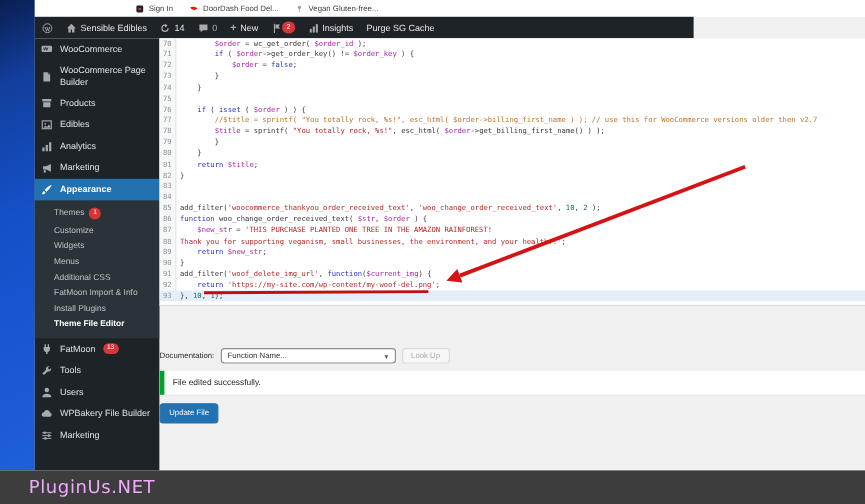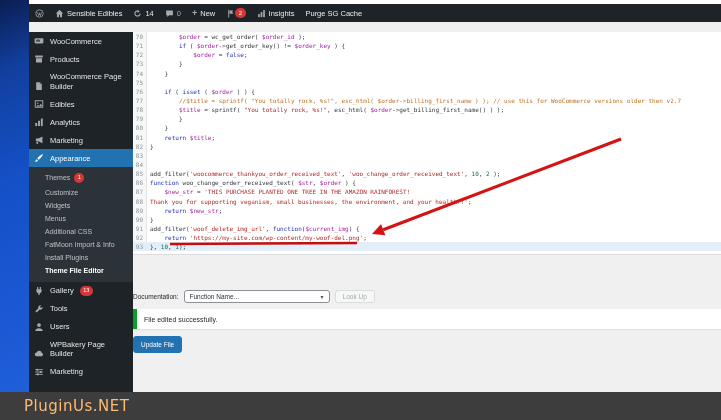--- a/index.html
+++ b/index.html
@@ -12,36 +12,36 @@
     background:linear-gradient(155deg,#0a1e52 0%,#123f9e 18%,#1450c6 45%,#1a57d2 75%,#1f5fd8 100%); }
 
   
   .bookmarks { position:absolute; left:29px; top:0; width:692px; height:14px; background:#ffffff;
     display:flex; align-items:center; padding-left:84px; gap:14px; }
   .bm-item { display:flex; align-items:center; gap:4px; font-size:6.5px; color:#3c4043; }
   .bm-ico { width:7px; height:7px; display:inline-flex; }
   .bm-ico svg { width:100%; height:100%; }
 
   
-  .adminbar { position:absolute; left:29px; top:4px; width:692px; height:18px; background:#1d2327;
+  .adminbar { position:absolute; left:29px; top:14px; width:549px; height:18px; background:#1d2327;
     display:flex; align-items:center; padding:0 6px; gap:11px; color:#e8eaec; font-size:7.5px; }
   .ab-item { display:flex; align-items:center; gap:3px; white-space:nowrap; }
   .ab-ico { width:9px; height:9px; display:inline-flex; color:#a7aaad; }
   .ab-ico svg { width:100%; height:100%; }
   .ab-badge { background:#d63638; color:#fff; font-size:6px; line-height:1;
     border-radius:7px; padding:2px 3.5px; margin-left:-3px; }
   .ab-plus { color:#a7aaad; font-size:9px; line-height:1; font-weight:bold; }
 
   
   .sidebar { position:absolute; left:29px; top:32px; width:104px; height:360px; background:#1d2327; color:#f0f0f1; }
-  .menu-item { position:relative; display:flex; align-items:flex-end; gap:6px; padding:4px 6px 4px 5px;
+  .menu-item { position:relative; display:flex; align-items:center; gap:6px; padding:4px 6px 4px 5px;
     font-size:7.5px; line-height:9.5px; color:#e2e4e7; cursor:pointer; }
   .mi-ico { width:10px; height:10px; flex:0 0 auto; color:#a7aaad; display:inline-flex; margin-top:0; }
   .mi-ico svg { width:100%; height:100%; }
-  .menu-item.active { background:#2271b1; color:#fff; }
+  .menu-item.active { background:#2271b1; color:#fff;font-weight:bold; }
   .menu-item.active .mi-ico { color:#fff; }
   .menu-item.active::after { content:''; position:absolute; right:-5px; top:50%; margin-top:-5px;
     border-top:5px solid transparent; border-bottom:5px solid transparent; border-left:5px solid #2271b1; }
   .submenu { background:#2c3338; padding:3px 0 5px; }
   .submenu-item { padding:3px 4px 3px 16px; font-size:7px; color:#bdc2c7; cursor:pointer; display:flex; align-items:center; gap:4px; }
   .submenu-item.current { color:#fff; font-weight:bold; }
   .badge { background:#d63638; color:#fff; font-size:5.5px; line-height:1; border-radius:8px;
     padding:2px 3.5px; min-width:4px; text-align:center; }
 
   
@@ -78,21 +78,21 @@
     border-left:4px solid #00a32a; box-shadow:0 1px 1px rgba(0,0,0,.06);
     display:flex; align-items:center; padding-left:7px; font-size:7px; color:#1d2327; }
 
   
   .update-btn { position:absolute; left:0; top:304px; background:#2271b1; color:#fff; border:1px solid #2271b1;
     border-radius:3px; font-size:6.5px; padding:4px 7px; cursor:pointer; }
 
   
   .bottombar { position:absolute; left:0; top:392px; width:721px; height:28px; background:#3d3d3d; z-index:40;
     display:flex; align-items:center; padding-left:24px; }
-  .bottombar span { color:#fdba74; font-size:15px; font-family:"DejaVu Sans", sans-serif; letter-spacing:.5px; }
+  .bottombar span { color:#f0abfc; font-size:15px; font-family:"DejaVu Sans", sans-serif; letter-spacing:.5px; }
 
   
   .annotation-svg { position:absolute; left:0; top:0; width:721px; height:420px; z-index:30; pointer-events:none; }
 </style>
 </head>
 <body>
 
 <div class="screen">
 
   <div class="desktop"></div>
@@ -192,33 +192,33 @@
           <svg viewBox="0 0 16 16">
             <rect x="1" y="3.5" width="14" height="8.3" rx="1.8" fill="currentColor"></rect>
             <path d="M3.7 5.8l1.2 3.6 1.6-4 1.6 4 1.2-3.6" stroke="#1d2327" stroke-width="1.1" fill="none"></path>
           </svg>
         </span>
         <span>WooCommerce</span>
       </div>
       <div class="menu-item">
         <span class="mi-ico">
           <svg viewBox="0 0 16 16" fill="currentColor">
-            <path d="M2 2.5h12v3.2H2zM3.2 6.8h9.6v6.7H3.2zM6.3 8.2h3.4v1.3H6.3z"></path>
-          </svg>
-        </span>
-        <span>Products</span>
-      </div>
-      <div class="menu-item">
-        <span class="mi-ico">
-          <svg viewBox="0 0 16 16" fill="currentColor">
             <path d="M3.5 1.8h6.5l2.5 2.5v10H3.5z"></path>
             <path d="M10 1.8v2.5h2.5" fill="none" stroke="#1d2327" stroke-width="1"></path>
           </svg>
         </span>
         <span>WooCommerce Page Builder</span>
+      </div>
+      <div class="menu-item">
+        <span class="mi-ico">
+          <svg viewBox="0 0 16 16" fill="currentColor">
+            <path d="M2 2.5h12v3.2H2zM3.2 6.8h9.6v6.7H3.2zM6.3 8.2h3.4v1.3H6.3z"></path>
+          </svg>
+        </span>
+        <span>Products</span>
       </div>
       <div class="menu-item">
         <span class="mi-ico">
           <svg viewBox="0 0 16 16">
             <rect x="2" y="2.8" width="12" height="10.4" fill="none" stroke="currentColor" stroke-width="1.5"></rect>
             <circle cx="6" cy="6.8" r="1.1" fill="currentColor"></circle>
             <path fill="currentColor" d="M3.5 12l2.8-3 2 2 2.6-3.4 1.6 2.4v2z"></path>
           </svg>
         </span>
         <span>Edibles</span>
@@ -276,21 +276,21 @@
         <div class="submenu-item current">
           <span>Theme File Editor</span>
         </div>
       </div>
       <div class="menu-item">
         <span class="mi-ico">
           <svg viewBox="0 0 16 16" fill="currentColor">
             <path d="M5 1.5h1.8V5h2.4V1.5H11V5h1.2v3A4.2 4.2 0 0 1 9 11.9v2.6H7v-2.6A4.2 4.2 0 0 1 3.8 8V5H5z"></path>
           </svg>
         </span>
-        <span>Gallery</span>
+        <span>FatMoon</span>
         <span class="badge">13</span>
       </div>
       <div class="menu-item">
         <span class="mi-ico">
           <svg viewBox="0 0 16 16" fill="currentColor">
             <path d="M13.8 4.2a3.8 3.8 0 0 1-4.7 4.7L4.3 13.7 2.1 11.5 6.9 6.7a3.8 3.8 0 0 1 4.7-4.7L9.3 4.3l2.2 2.2z"></path>
           </svg>
         </span>
         <span>Tools</span>
       </div>
@@ -302,21 +302,21 @@
           </svg>
         </span>
         <span>Users</span>
       </div>
       <div class="menu-item">
         <span class="mi-ico">
           <svg viewBox="0 0 16 16" fill="currentColor">
             <path d="M3.4 11.5a3 3 0 0 1 .8-5.9A4.2 4.2 0 0 1 12.3 6a3 3 0 0 1 .6 5.5z"></path>
           </svg>
         </span>
-        <span>WPBakery Page Builder</span>
+        <span>WPBakery File Builder</span>
       </div>
       <div class="menu-item">
         <span class="mi-ico">
           <svg viewBox="0 0 16 16" fill="currentColor">
             <rect x="2" y="3.6" width="12" height="1.4"></rect>
             <rect x="2" y="7.3" width="12" height="1.4"></rect>
             <rect x="2" y="11" width="12" height="1.4"></rect>
             <circle cx="5.2" cy="4.3" r="1.7"></circle>
             <circle cx="10.8" cy="8" r="1.7"></circle>
             <circle cx="6.2" cy="11.7" r="1.7"></circle>

